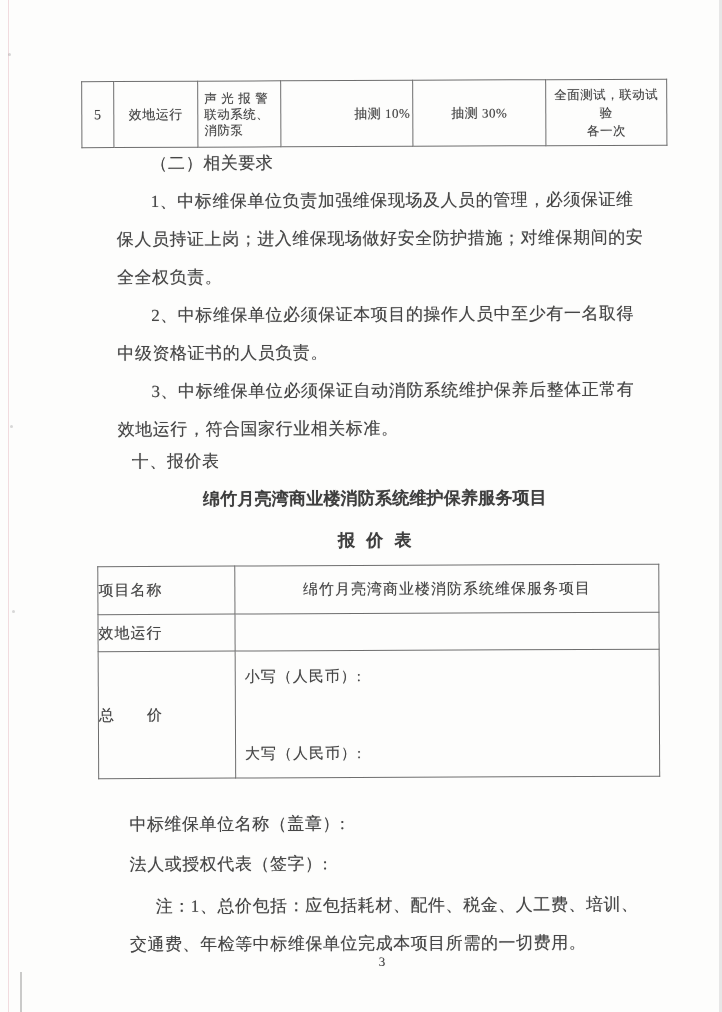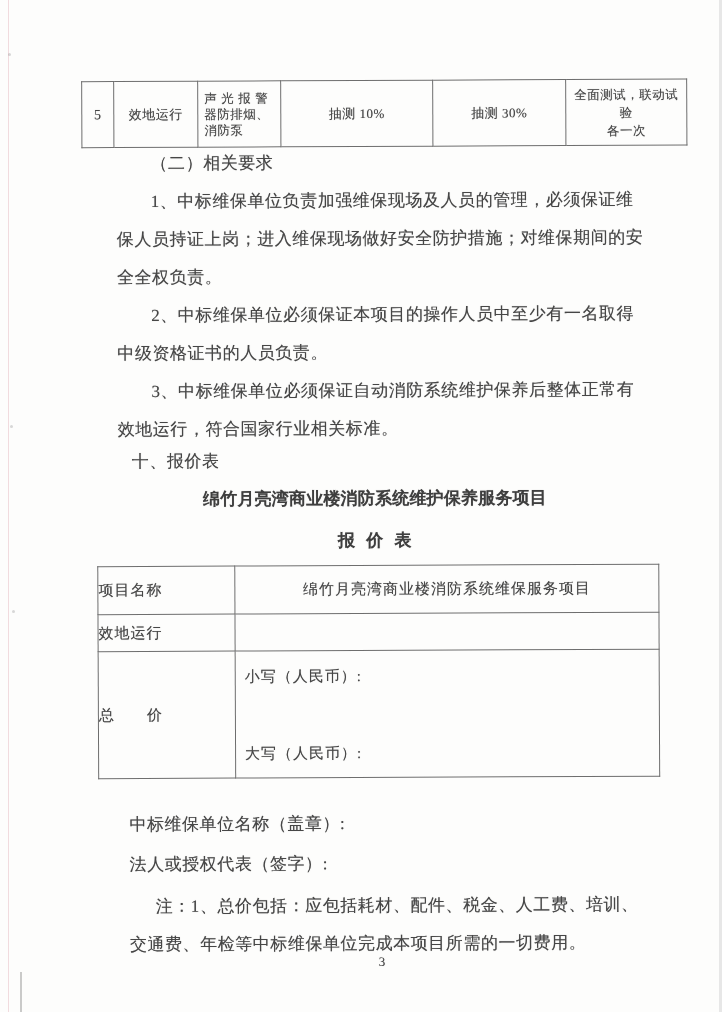--- a/index.html
+++ b/index.html
@@ -33,21 +33,21 @@
   .inspection-table td {
     border: 1px solid #6e6e6e;
     text-align: center;
     vertical-align: middle;
     padding: 1px 2px;
     letter-spacing: 0.5px;
   }
   .inspection-table .c-no    { width: 32px;  font-size: 14px; }
   .inspection-table .c-sys   { width: 84px;  }
   .inspection-table .c-scope { width: 83px;  font-size: 12.5px; }
-  .inspection-table .c-month { width: 152px; }
+  .inspection-table .c-month { width: 132px; text-align: right; }
   .inspection-table .c-quart { width: 133px; }
   .inspection-table .c-year  { width: 121px; font-size: 12.5px; border-radius: 18px; }
   .scope-line { line-height: 16px; text-align: left; padding-left: 4px; }
   .scope-line.spread { letter-spacing: 4.5px; }
   .year-line { line-height: 18px; text-align: center; }
 
   
   .body-block {
     position: absolute; left: 118px; top: 144px; width: 534px;
     font-size: 17px; letter-spacing: 0.55px;
@@ -131,21 +131,21 @@
 
 <div class="doc">
 
   <table class="inspection-table txt">
     <tbody>
         <tr>
       <td class="c-no">5</td>
       <td class="c-sys">效地运行</td>
       <td class="c-scope">
         <div class="scope-line spread">声光报警</div>
-        <div class="scope-line">器防排烟、</div>
+        <div class="scope-line">联动系统、</div>
         <div class="scope-line">消防泵</div>
       </td>
       <td class="c-month">抽测 10%</td>
       <td class="c-quart">抽测 30%</td>
       <td class="c-year">
         <div class="year-line">全面测试，联动试验</div>
         <div class="year-line">各一次</div>
       </td>
     </tr>
   </tbody>

